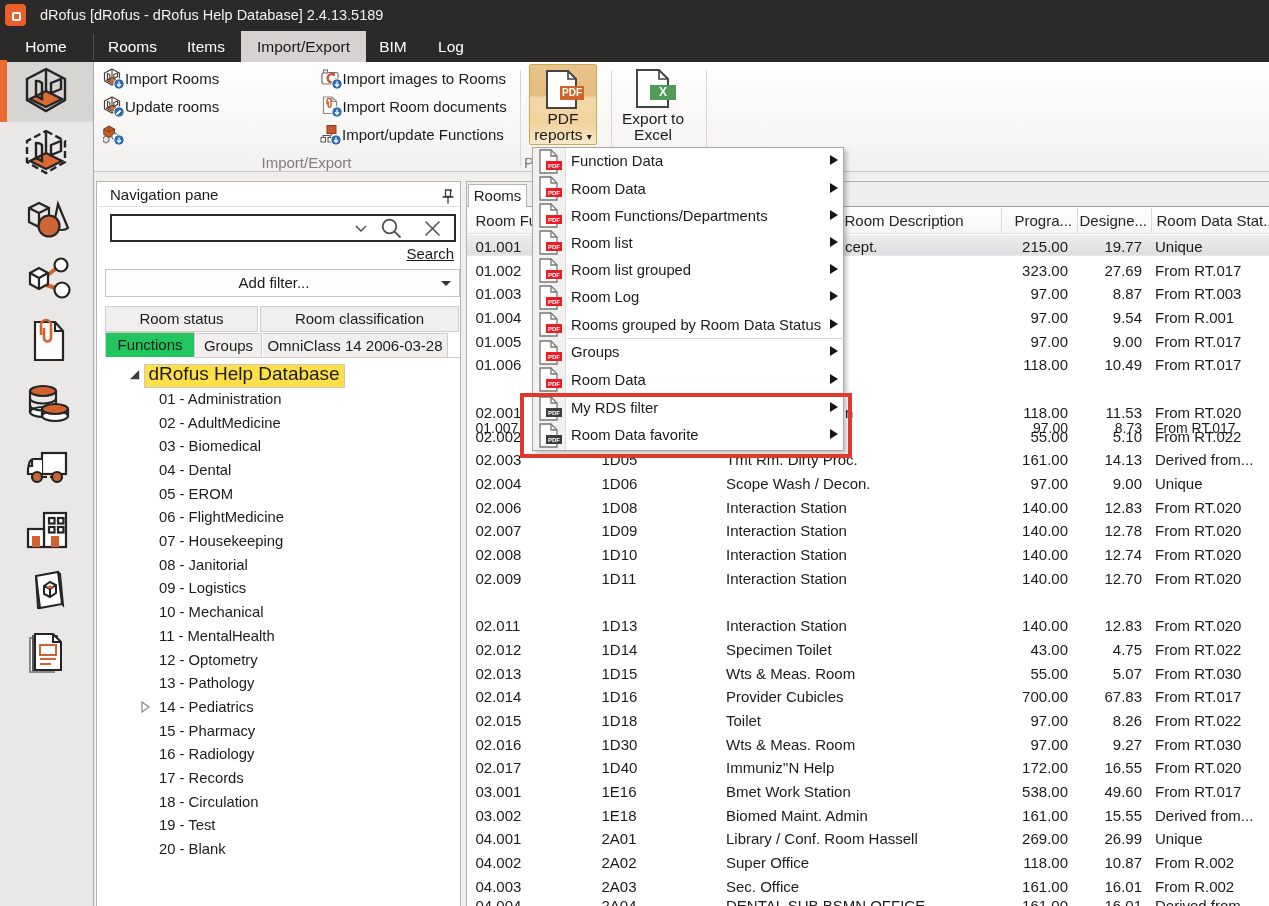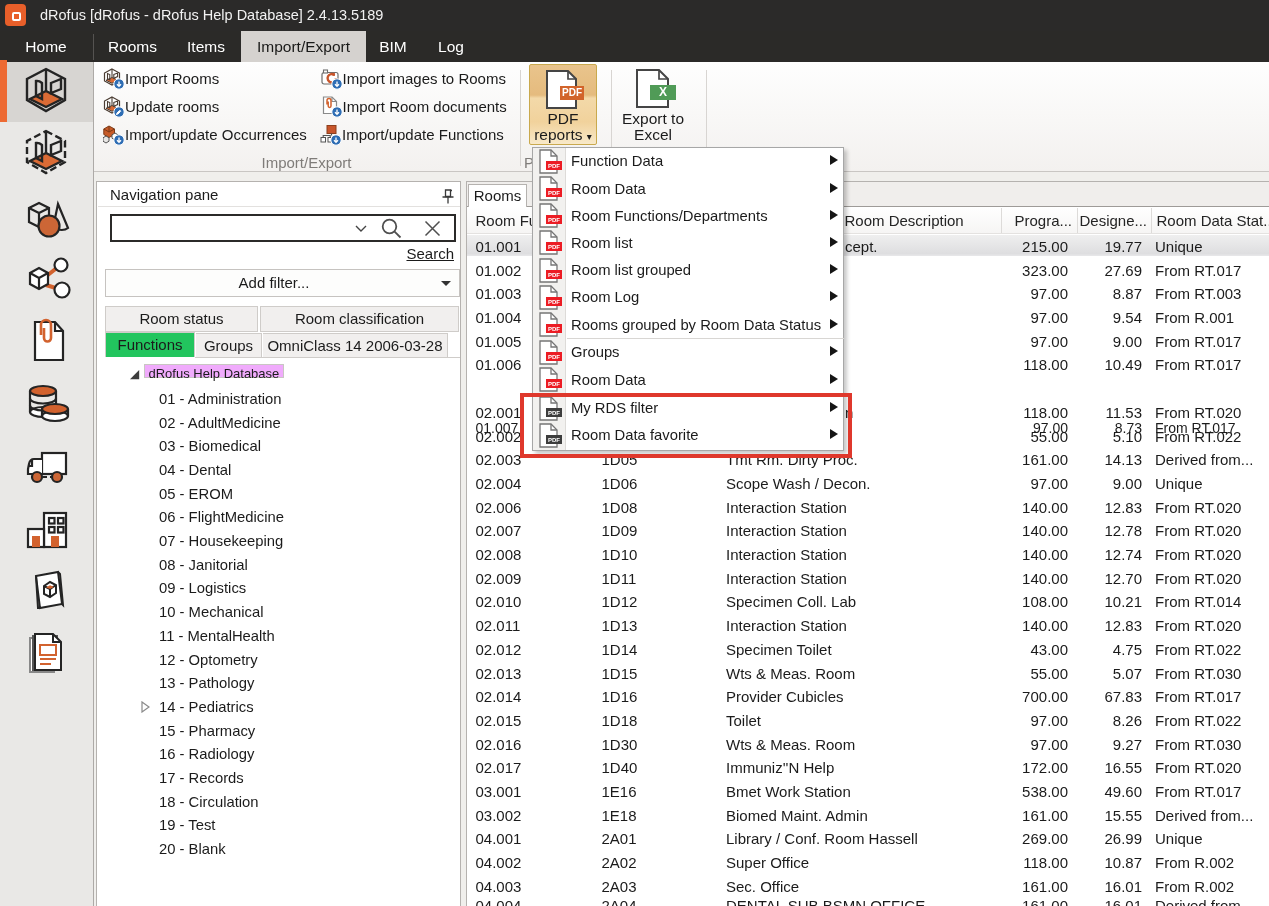--- a/index.html
+++ b/index.html
@@ -38,21 +38,20 @@
       </svg>
       <div class="abs" style="left:31px;top:32px;height:26px;line-height:26px;font-size:15px">Update rooms</div>
       <svg style="position:absolute;left:9px;top:62px" width="22" height="22" viewBox="0 0 22 22">
         <path d="M6 2 L11.5 5 V10.5 L6 13.5 L0.8 10.5 V5 Z" fill="#c75b28" stroke="#7c3a16" stroke-width="1"></path>
 <path d="M6 2 L6 8 M0.8 5 L6 8 L11.5 5" fill="none" stroke="#7c3a16" stroke-width="1"></path>
 <path d="M3 12 l3 1.8 v3.4 l-3 1.8 l-3 -1.8 v-3.4 Z" fill="#e8e6e4" stroke="#555" stroke-width="1"></path>
 <path d="M12 9 l3 1.8 v3.4 l-3 1.8 l-3 -1.8 v-3.4 Z" fill="#fff" stroke="#555" stroke-width="1"></path>
         <circle cx="16" cy="16" r="5.2" fill="#2e6db4" stroke="#fff" stroke-width="1"></circle>
         <path d="M16 13.4 V18 M14 16.2 L16 18.4 L18 16.2" stroke="#fff" stroke-width="1.3" fill="none"></path>
       </svg>
-      <div class="abs" style="left:31px;top:60px;height:26px;line-height:26px;font-size:15px">Import/update Occurrences</div>
       <svg style="position:absolute;left:226.5px;top:6px" width="22" height="22" viewBox="0 0 22 22">
         <rect x="1" y="4.5" width="16" height="11.5" rx="2" fill="#fff" stroke="#6e6e6e" stroke-width="1.2"></rect>
 <rect x="2.5" y="2" width="4" height="3" fill="#fff" stroke="#6e6e6e" stroke-width="1.1"></rect>
 <path d="M13.5 7 a 4.2 4.2 0 1 0 1.5 3.2" fill="none" stroke="#c8552b" stroke-width="2.4"></path>
 <path d="M13.8 4.5 L14 8 L10.8 7.2 Z" fill="#c8552b"></path>
         <circle cx="16" cy="16" r="5.2" fill="#2e6db4" stroke="#fff" stroke-width="1"></circle>
         <path d="M16 13.4 V18 M14 16.2 L16 18.4 L18 16.2" stroke="#fff" stroke-width="1.3" fill="none"></path>
       </svg>
       <div class="abs" style="left:248.5px;top:4px;height:26px;line-height:26px;font-size:15px">Import images to Rooms</div>
       <svg style="position:absolute;left:226.5px;top:34px" width="22" height="22" viewBox="0 0 22 22">
@@ -220,21 +219,21 @@
 <div class="abs" style="right:8px;top:11px;width:0;height:0;border-left:5px solid transparent;border-right:5px solid transparent;border-top:5px solid #333"></div></div>
       <div class="abs" style="left:8px;top:124px;width:153px;height:26px;background:#f1efee;border:1px solid #cfccc9;text-align:center;line-height:24px;font-size:15px">Room status</div>
       <div class="abs" style="left:163px;top:124px;width:199px;height:26px;background:#f1efee;border:1px solid #cfccc9;text-align:center;line-height:24px;font-size:15px">Room classification</div>
       <div class="abs" style="left:98px;top:174.5px;width:265px;height:1px;background:#cfccc9"></div>
       <div class="abs" style="left:8px;top:150px;width:90px;height:25px;background:#22c55e;border:1px solid #cfccc9;border-bottom:none;text-align:center;line-height:24px;font-size:15px">Functions</div>
       <div class="abs" style="left:99px;top:150.5px;width:66px;height:24px;background:#f1efee;border-top:1px solid #cfccc9;border-right:1px solid #cfccc9;text-align:center;line-height:23px;font-size:15px">Groups</div>
       <div class="abs" style="left:166px;top:150.5px;width:185px;height:24px;background:#f1efee;border-top:1px solid #cfccc9;border-right:1px solid #cfccc9;text-align:center;line-height:23px;font-size:15px">OmniClass 14 2006-03-28</div>
       <svg class="abs" style="left:33px;top:188px" width="10" height="10" viewBox="0 0 12 12">
         <path d="M11 0 V11 H0 Z" fill="#3c3c3c"></path>
       </svg>
-      <div class="abs" style="left:46.5px;top:181.5px;height:14px;border:1px solid #c9c6c3;background:#f0abfc;font-size:13px;line-height:17px;padding:0 4px">dRofus Help Database</div>
+      <div class="abs" style="left:46.5px;top:181.5px;height:24px;border:1px solid #c9c6c3;background:#fde047;font-size:19px;line-height:17px;padding:0 4px">dRofus Help Database</div>
       <div class="abs" style="left:62px;top:206.8px;font-size:14.8px;height:20px;line-height:20px">01 - Administration</div>
       <div class="abs" style="left:62px;top:230.5px;font-size:14.8px;height:20px;line-height:20px">02 - AdultMedicine</div>
       <div class="abs" style="left:62px;top:254.2px;font-size:14.8px;height:20px;line-height:20px">03 - Biomedical</div>
       <div class="abs" style="left:62px;top:277.9px;font-size:14.8px;height:20px;line-height:20px">04 - Dental</div>
       <div class="abs" style="left:62px;top:301.6px;font-size:14.8px;height:20px;line-height:20px">05 - EROM</div>
       <div class="abs" style="left:62px;top:325.3px;font-size:14.8px;height:20px;line-height:20px">06 - FlightMedicine</div>
       <div class="abs" style="left:62px;top:349.0px;font-size:14.8px;height:20px;line-height:20px">07 - Housekeeping</div>
       <div class="abs" style="left:62px;top:372.7px;font-size:14.8px;height:20px;line-height:20px">08 - Janitorial</div>
       <div class="abs" style="left:62px;top:396.4px;font-size:14.8px;height:20px;line-height:20px">09 - Logistics</div>
       <div class="abs" style="left:62px;top:420.1px;font-size:14.8px;height:20px;line-height:20px">10 - Mechanical</div>
@@ -363,28 +362,20 @@
         <span class="abs" style="left:688px">From RT.020</span>
       </div>
       <div class="abs" style="left:0;top:384.7px;width:802px;height:23.7px;line-height:23.7px;font-size:15px;">
         <span class="abs" style="left:8.5px">02.009</span>
         <span class="abs" style="left:134.5px">1D11</span>
         <span class="abs" style="left:259px">Interaction Station</span>
         <span class="abs" style="left:501px;width:100px;text-align:right">140.00</span>
         <span class="abs" style="left:575px;width:100px;text-align:right">12.70</span>
         <span class="abs" style="left:688px">From RT.020</span>
       </div>
-      <div class="abs" style="left:0;top:408.4px;width:802px;height:23.7px;line-height:23.7px;font-size:15px;">
-        <span class="abs" style="left:8.5px">02.010</span>
-        <span class="abs" style="left:134.5px">1D12</span>
-        <span class="abs" style="left:259px">Specimen Coll. Lab</span>
-        <span class="abs" style="left:501px;width:100px;text-align:right">108.00</span>
-        <span class="abs" style="left:575px;width:100px;text-align:right">10.21</span>
-        <span class="abs" style="left:688px">From RT.014</span>
-      </div>
       <div class="abs" style="left:0;top:432.1px;width:802px;height:23.7px;line-height:23.7px;font-size:15px;">
         <span class="abs" style="left:8.5px">02.011</span>
         <span class="abs" style="left:134.5px">1D13</span>
         <span class="abs" style="left:259px">Interaction Station</span>
         <span class="abs" style="left:501px;width:100px;text-align:right">140.00</span>
         <span class="abs" style="left:575px;width:100px;text-align:right">12.83</span>
         <span class="abs" style="left:688px">From RT.020</span>
       </div>
       <div class="abs" style="left:0;top:455.8px;width:802px;height:23.7px;line-height:23.7px;font-size:15px;">
         <span class="abs" style="left:8.5px">02.012</span>

